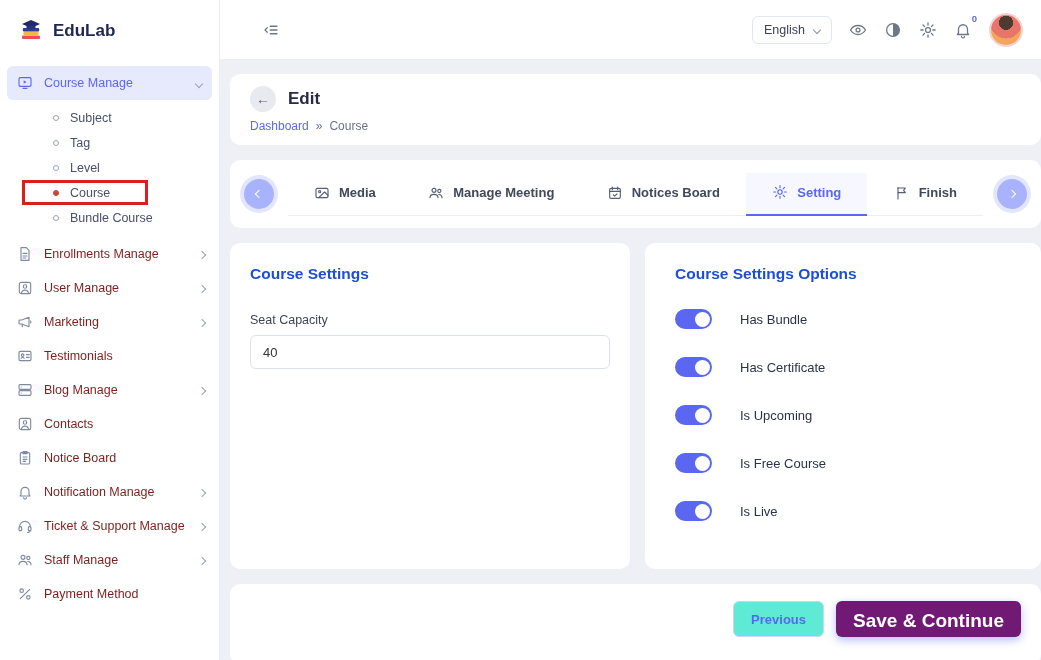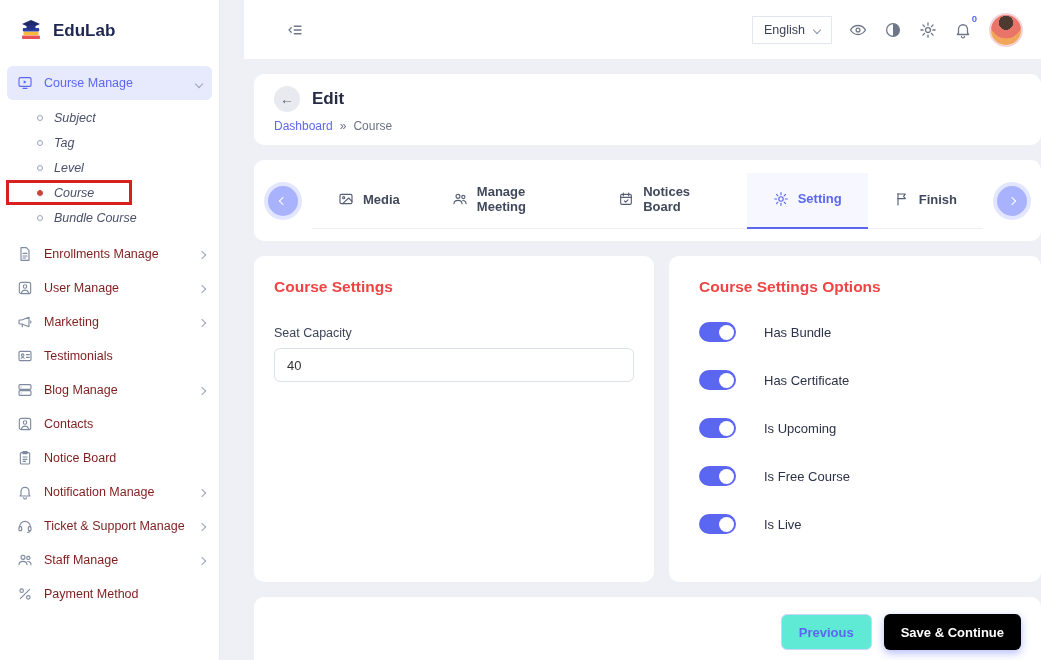--- a/index.html
+++ b/index.html
@@ -1,50 +1,50 @@
 <!DOCTYPE html>
 <html><head>
 <meta charset="utf-8">
 <style>
   * { margin:0; padding:0; box-sizing:border-box; }
   html,body { width:1041px; height:660px; overflow:hidden; background:#eef0f6;
     font-family:"Liberation Sans","DejaVu Sans",sans-serif; }
   svg.icn { width:16px; height:16px; fill:none; stroke:currentColor; stroke-width:1.7;
     stroke-linecap:round; stroke-linejoin:round; flex-shrink:0; }
-  .app { width:1041px; height:660px; display:flex; position:relative; overflow:hidden;gap:24px; }
+  .app { width:1041px; height:660px; display:flex; position:relative; overflow:hidden; }
 
   
   .sidebar { width:220px; background:#fff; border-right:1px solid #e9ecf3; flex-shrink:0; z-index:2; }
   .logo { height:62px; display:flex; align-items:center; gap:9px; padding:0 18px; cursor:pointer; }
   .logo-name { font-size:17px; font-weight:bold; color:#1e2652; }
   .nav { padding-top:4px; }
   .item { height:34px; display:flex; align-items:center; gap:11px; padding:0 14px 0 17px;
     color:#7f1d1d; font-size:12.5px; font-weight:500; cursor:pointer; }
   .item .micn { color:#7e8aa0; display:flex; }
   .item .chev { margin-left:auto; color:#9aa3b6; }
   .chev-r { width:6px; height:6px; border-right:1.6px solid currentColor; border-bottom:1.6px solid currentColor;
     transform:rotate(-45deg); display:inline-block; }
   .chev-d { width:6px; height:6px; border-right:1.6px solid currentColor; border-bottom:1.6px solid currentColor;
     transform:rotate(45deg); display:inline-block; }
   .item.active { background:#e7e9fd; color:#5b67f1; margin:0 7px; border-radius:6px; padding:11px 10px; }
   .item.active .micn { color:#5b67f1; }
-  .sub { list-style:none; margin:5px 0 7px;font-style:italic; }
+  .sub { list-style:none; margin:5px 16px 7px; }
   .sub li { height:25px; display:flex; align-items:center; gap:11px; padding-left:37px;
     font-size:12.5px; color:#49506a; position:relative; cursor:pointer; }
   .dot { width:6px; height:6px; border:1.5px solid #9aa3b5; border-radius:50%; flex-shrink:0; }
   .sub li.current .dot { background:#c9453b; border-color:#c9453b; }
   .annotation { position:absolute; left:6px; top:0; width:126px; height:25px;
     border:3px solid #d8201f; pointer-events:none; }
 
   
   .main { flex:1; display:flex; flex-direction:column; min-width:0; }
   .topbar { height:60px; background:#fff; display:flex; align-items:center;
     padding:0 18px 0 42px; border-bottom:1px solid #eceef4; flex-shrink:0; }
   .tb-right { margin-left:auto; display:flex; align-items:center; gap:17px; }
-  .lang { display:flex; align-items:center; gap:9px; border:1px solid #e2e6ef; border-radius:0;
+  .lang { display:flex; align-items:center; gap:9px; border:1px solid #e2e6ef; border-radius:6px;
     padding:6px 11px; font-size:12.5px; color:#3a4256; background:#fff; cursor:pointer; }
   .hicon { color:#6e7787; display:flex; cursor:pointer; position:relative; }
   .hicon svg.icn { width:18px; height:18px; }
   .badge { position:absolute; top:-8px; right:-5px; font-size:9.5px; color:#5b67f1; font-weight:bold; }
   .avatar { width:34px; height:34px; border-radius:50%;
     background:radial-gradient(circle at 50% 26%, #4d3a30 0 26%, #e8746a 27% 58%, #f2a65a 59% 100%);
     border:2px solid #f3d4d8; cursor:pointer; }
 
   .content { flex:1; padding:14px 0 0 10px; display:flex; flex-direction:column; gap:15px; overflow:hidden; }
   .card { background:#fff; border-radius:10px; }
@@ -65,37 +65,37 @@
   .tab.active { color:#5b67f1; background:#f6f7ff; border-bottom:2px solid #5b67f1; margin-bottom:-1px; }
   .tab.active .micn { color:#5b67f1; }
   .scroll-btn { position:absolute; top:50%; transform:translateY(-50%); width:30px; height:30px;
     border-radius:50%; background:#a9b2fc; color:#fff; display:flex; align-items:center;
     justify-content:center; cursor:pointer; box-shadow:0 0 0 4px #e3e6ff; }
   .scroll-left { left:14px; } .scroll-right { right:14px; }
 
   .row { display:flex; gap:15px; }
   .card.settings { width:400px; height:326px; padding:22px 20px; flex-shrink:0; }
   .card.options { flex:1; height:326px; padding:22px 16px 20px 30px; }
-  .card-title { font-size:15.5px; font-weight:bold; color:#ef4444; }
+  .card-title { font-size:15.5px; font-weight:bold; color:#1d4ed8; }
   .field-label { margin-top:30px; font-size:12.5px; color:#3c4458; }
   .text-input { margin-top:8px; width:100%; height:34px; border:1px solid #dde1ec; border-radius:6px;
     padding:0 12px; font-size:13px; color:#333; font-family:inherit; }
   .toggle-list { margin-top:12px; }
   .toggle-row { display:flex; align-items:center; height:48px; gap:28px; }
   .switch { width:37px; height:20px; border-radius:12px; background:#5b67f1; position:relative;
     cursor:pointer; flex-shrink:0; }
   .switch::after { content:""; position:absolute; right:2.5px; top:2.5px; width:15px; height:15px;
     background:#fff; border-radius:50%; }
   .toggle-label { font-size:13px; color:#2c3248; }
 
   .footerbar { padding:17px 20px; display:flex; justify-content:flex-end; gap:12px; min-height:80px; }
   .btn-outline { border:1px solid #cdd4f9; color:#5b67f1; background:#5eead4; border-radius:6px;
     padding:9px 17px; font-size:13px; font-weight:600; cursor:pointer; height:36px; font-family:inherit; }
-  .btn-primary { background:#000000; color:#fff; border:none; border-radius:6px; padding:9px 17px;
-    font-size:13px; font-weight:600; cursor:pointer; height:36px; font-family:inherit;
+  .btn-primary { background:#701a75; color:#fff; border:none; border-radius:6px; padding:9px 17px;
+    font-size:19px; font-weight:600; cursor:pointer; height:36px; font-family:inherit;
     box-shadow:0 3px 8px rgba(91,103,241,.45); }
 </style>
 </head>
 <body>
 
 <svg width="0" height="0" style="position:absolute">
   <defs>
     <symbol id="i-course" viewBox="0 0 24 24">
         <rect x="3" y="4" width="18" height="13" rx="2"></rect>
         <path d="M10 7.8l4.3 2.7L10 13.2z" fill="currentColor" stroke="none"></path>

